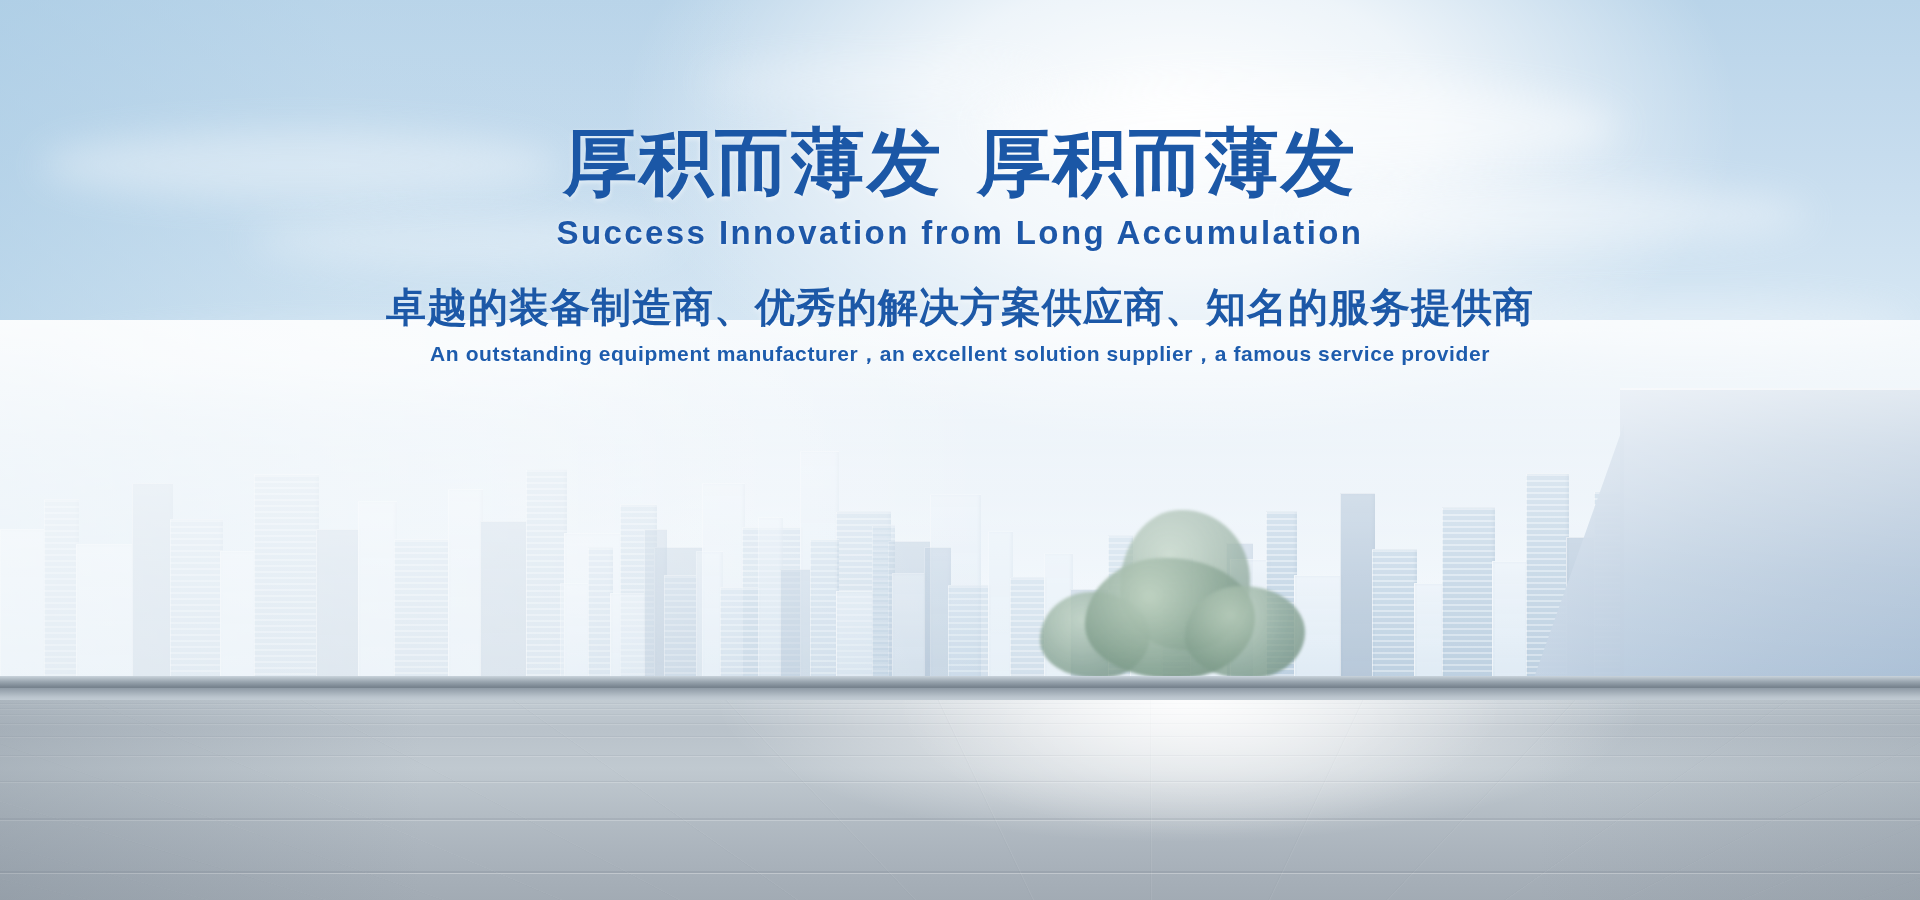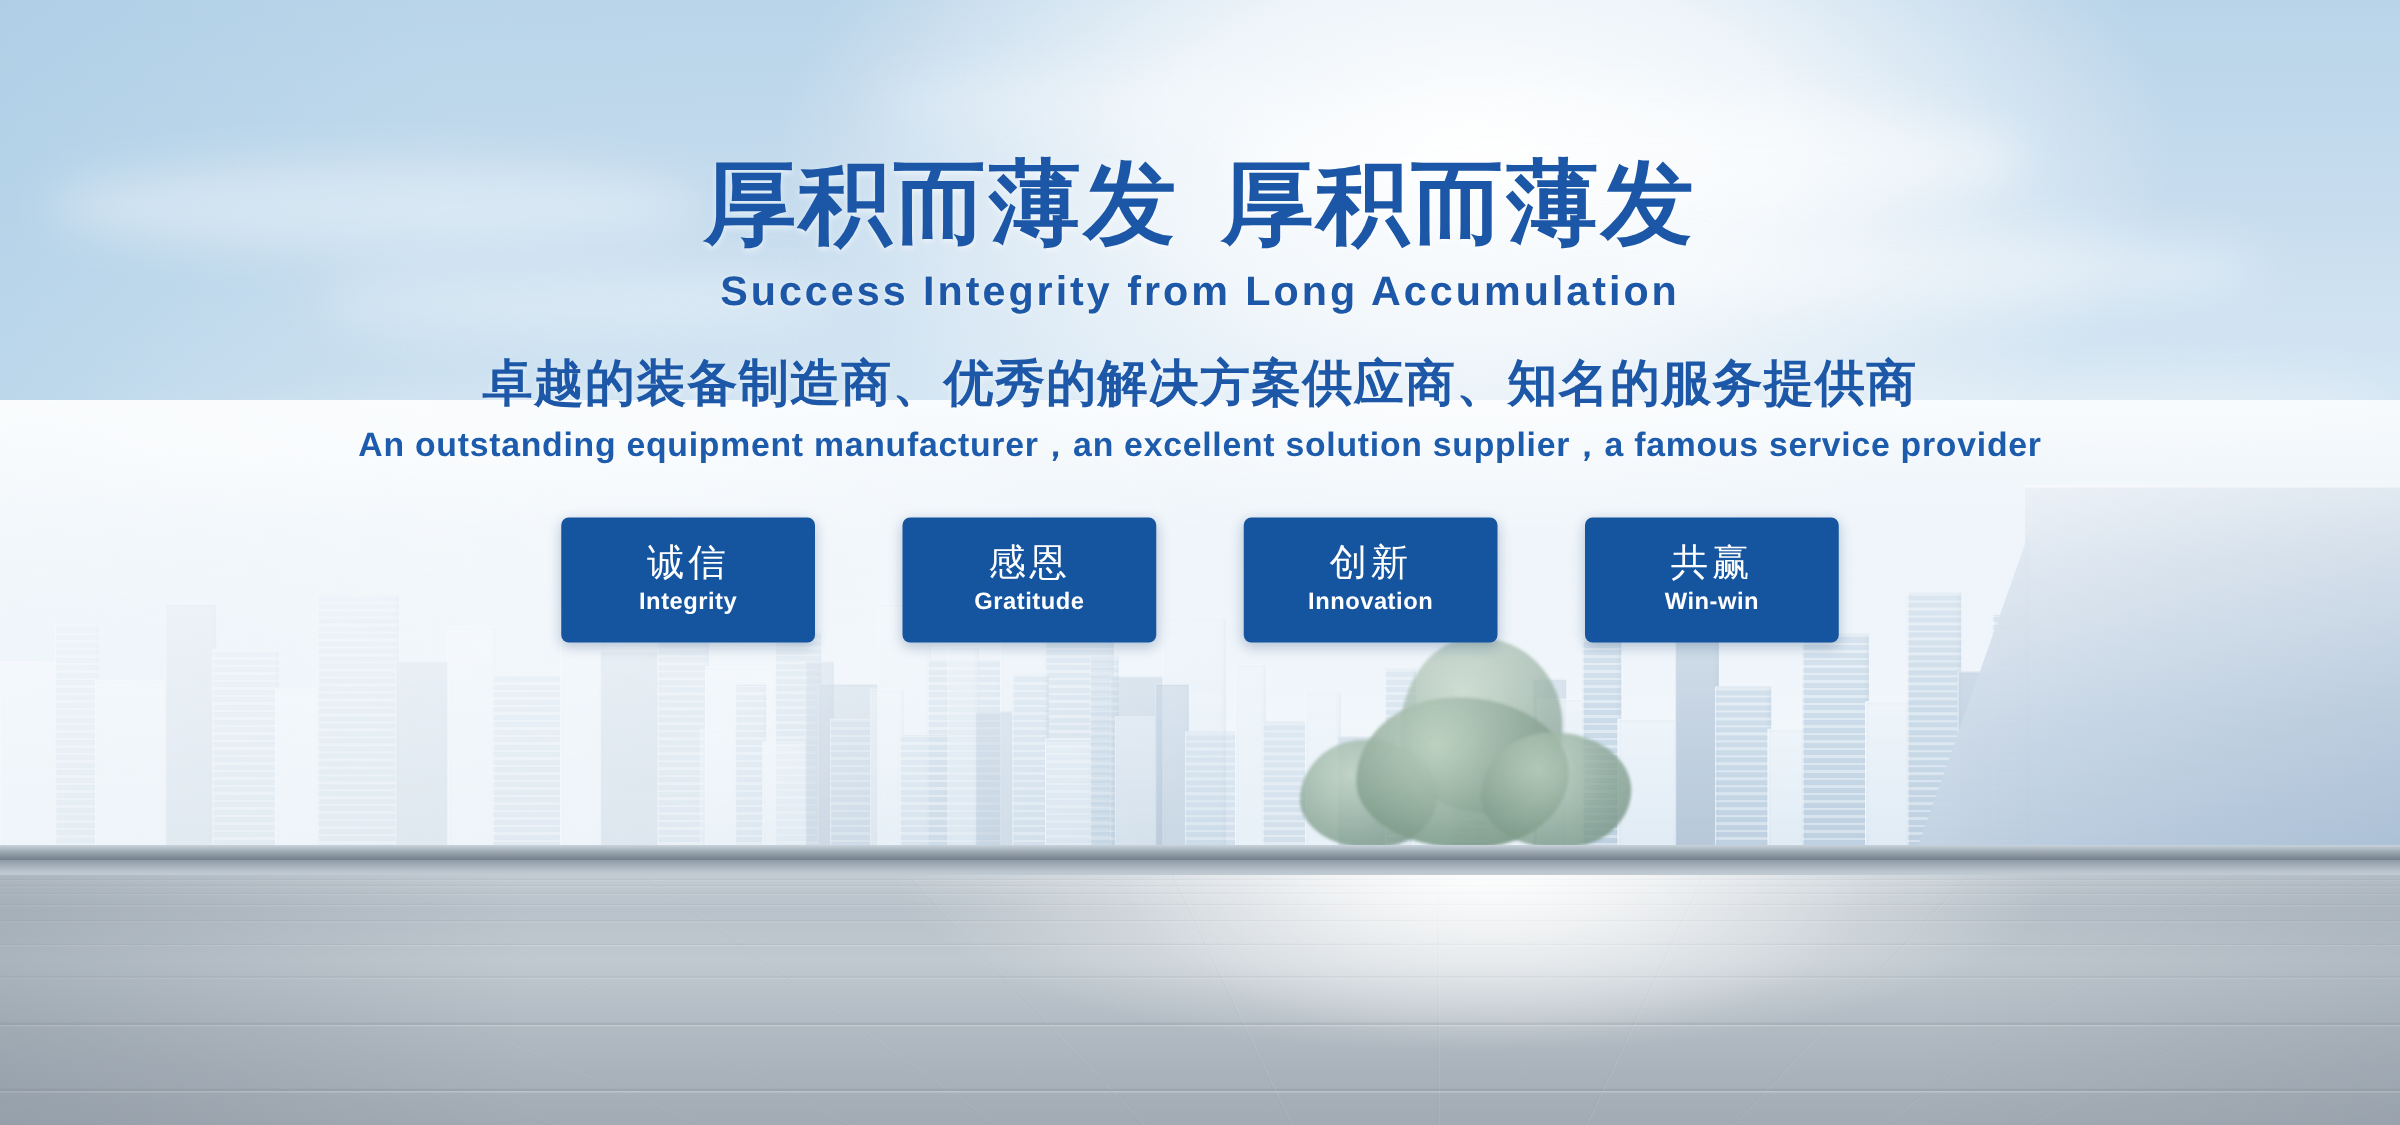--- a/index.html
+++ b/index.html
@@ -208,21 +208,21 @@
     font-weight: bold;
     letter-spacing: 1px;
     line-height: 1;
     text-shadow: 0 2px 5px rgba(255,255,255,0.5);
     white-space: nowrap;
   }
 
   .subline-en {
     margin-top: 16px;
     color: #1d5cad;
-    font-size: 27px;
+    font-size: 21px;
     font-weight: bold;
     letter-spacing: 0.6px;
     line-height: 1;
     text-shadow: 0 1px 3px rgba(255,255,255,0.6);
     white-space: nowrap;
   }
 
   
   .values {
     margin-top: 44px;
@@ -386,39 +386,21 @@
     <div class="ground-sheen"></div>
     <div class="ground-vign"></div>
   </div>
 
   <div class="content">
 
     <div class="headline">
       <span>厚积而薄发</span><span class="gap"></span><span>厚积而薄发</span>
     </div>
 
-    <div class="headline-en">Success Integrity from Long Accumulation</div>
+    <div class="headline-en">Success Innovation from Long Accumulation</div>
 
     <div class="subline">卓越的装备制造商、优秀的解决方案供应商、知名的服务提供商</div>
 
     <div class="subline-en">An outstanding equipment manufacturer，an excellent  solution supplier，a famous  service provider</div>
 
-    <div class="values" id="values-row">
-        <div class="value-card">
-          <div class="value-cn">诚信</div>
-          <div class="value-en">Integrity</div>
-        </div>
-        <div class="value-card">
-          <div class="value-cn">感恩</div>
-          <div class="value-en">Gratitude</div>
-        </div>
-        <div class="value-card">
-          <div class="value-cn">创新</div>
-          <div class="value-en">Innovation</div>
-        </div>
-        <div class="value-card">
-          <div class="value-cn">共赢</div>
-          <div class="value-en">Win-win</div>
-        </div>
-      </div>
 
   </div>
 </div>
 
 </body></html>

